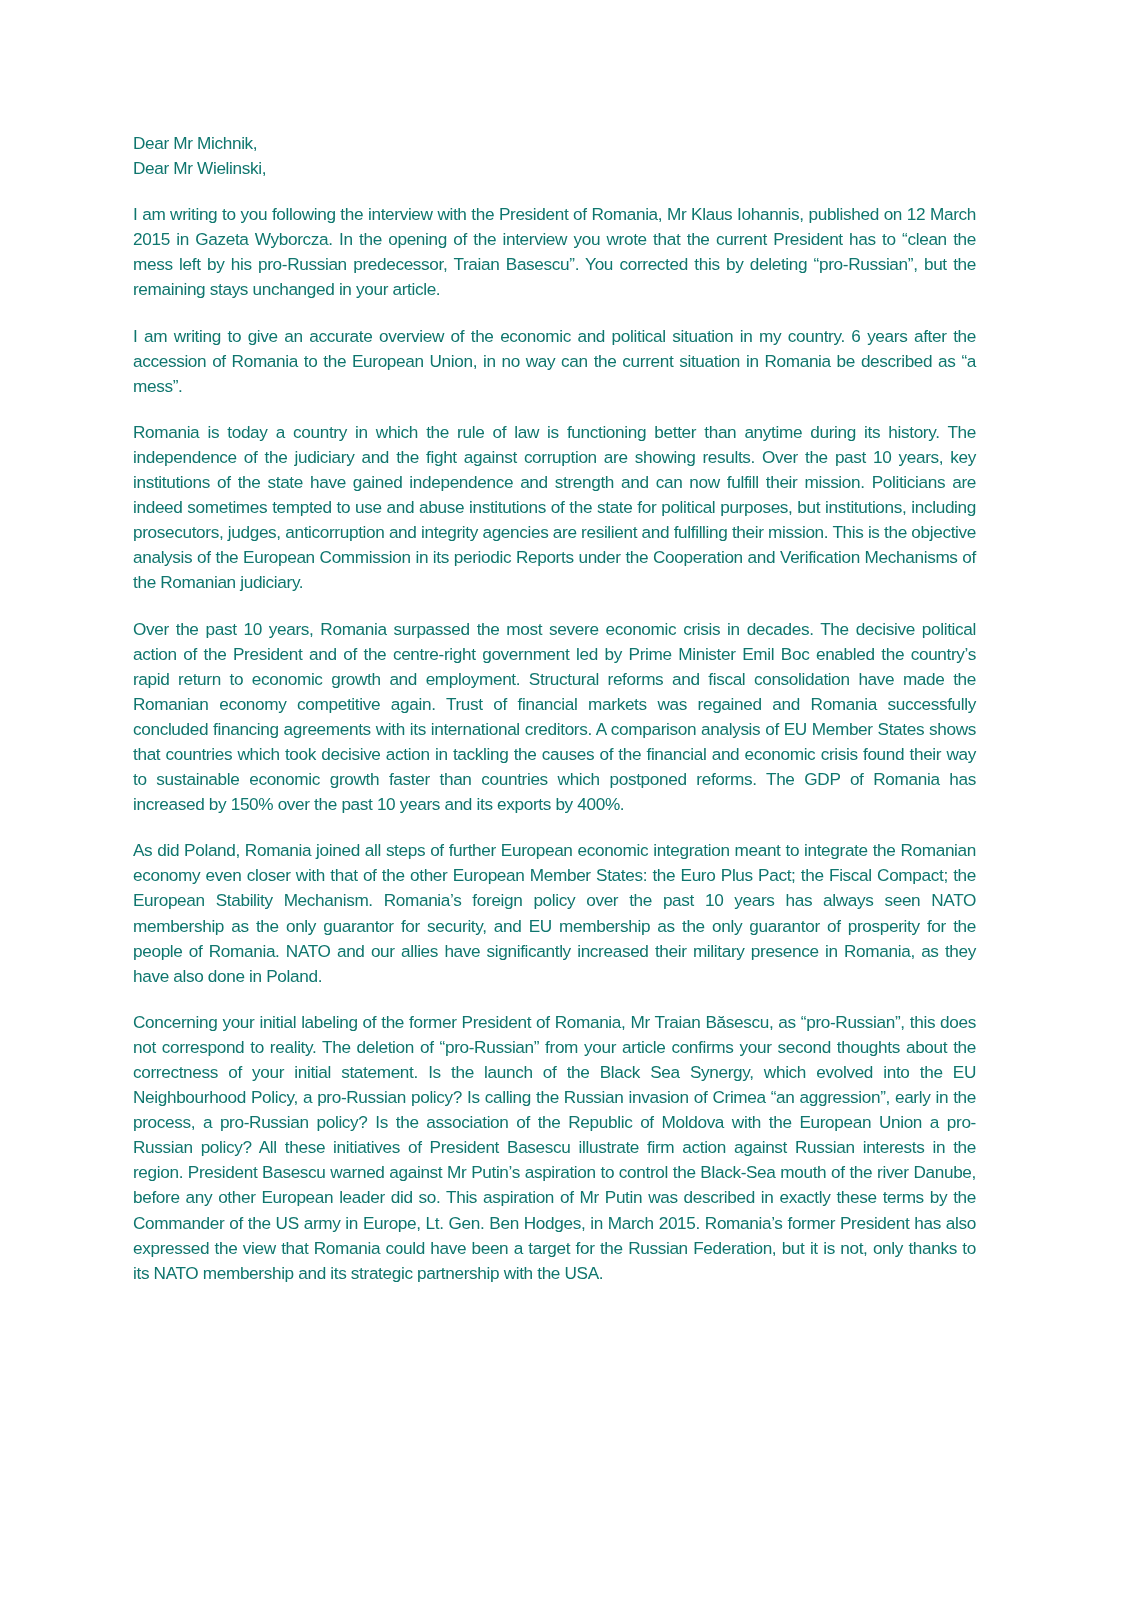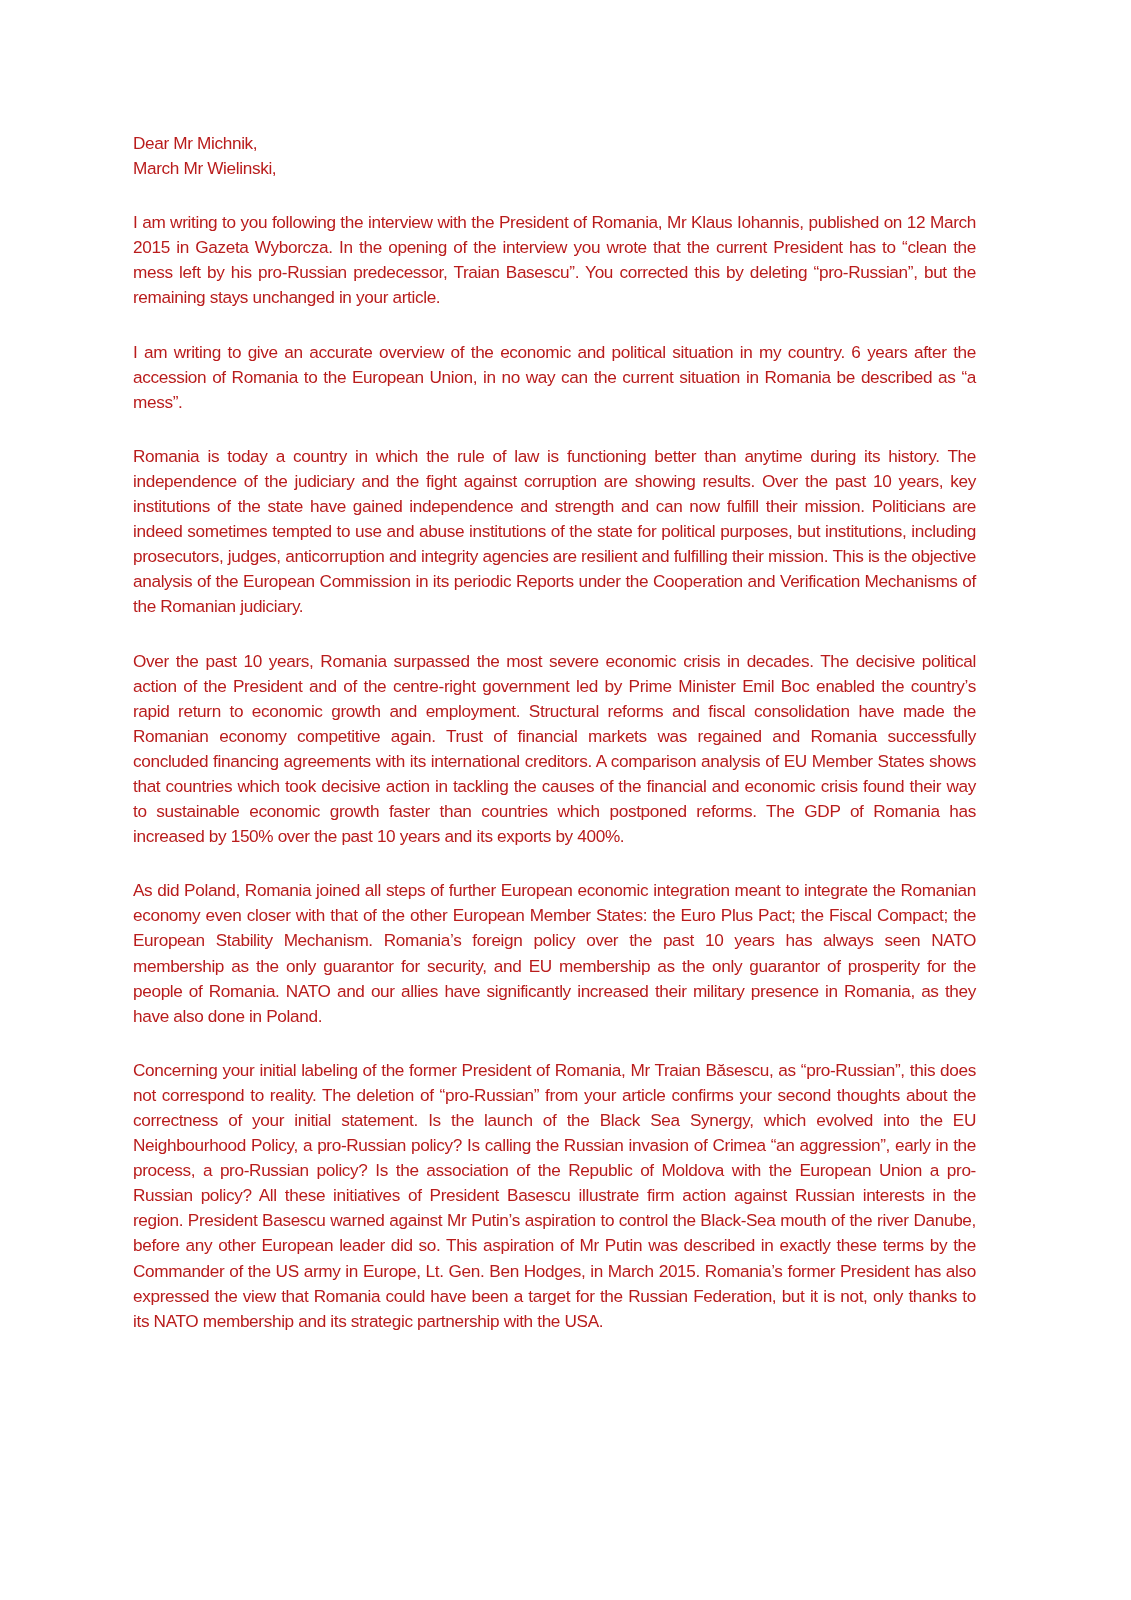--- a/index.html
+++ b/index.html
@@ -11,51 +11,51 @@
       width: 1131px;
       height: 1600px;
       position: relative;
       overflow: hidden;
     }
     .page {
       position: absolute;
       left: 133px;
       top: 131px;
       width: 843px;
-      color: #b91c1c;
+      color: #0f766e;
       font-family: "Liberation Sans", sans-serif;
       font-size: 17.2px;
       line-height: 25.1px;
       letter-spacing: -0.35px;
       word-spacing: 0px;
     }
     .salutation {
       margin: 0;
     }
     .salutation-line {
       display: block;
       text-align: left;
     }
     .para {
-      margin: 29px 0 0 0;
+      margin: 21px 0 0 0;
       text-align: justify;
       text-justify: inter-word;
       hyphens: none;
     }
     .para.last-line-left {
       text-align-last: left;
     }
   </style>
 </head>
 <body>
 
 <div class="page">
   <div class="salutation">
     <span class="salutation-line">Dear Mr Michnik,</span>
-    <span class="salutation-line">March Mr Wielinski,</span>
+    <span class="salutation-line">Dear Mr Wielinski,</span>
   </div>
 
   <p class="para last-line-left">I am writing to you following the interview with the President of Romania, Mr Klaus Iohannis, published on 12 March 2015 in Gazeta Wyborcza. In the opening of the interview you wrote that the current President has to “clean the mess left by his pro-Russian predecessor, Traian Basescu”. You corrected this by deleting “pro-Russian”, but the remaining stays unchanged in your article.</p>
   <p class="para last-line-left">I am writing to give an accurate overview of the economic and political situation in my country. 6 years after the accession of Romania to the European Union, in no way can the current situation in Romania be described as “a mess”.</p>
   <p class="para last-line-left">Romania is today a country in which the rule of law is functioning better than anytime during its history. The independence of the judiciary and the fight against corruption are showing results. Over the past 10 years, key institutions of the state have gained independence and strength and can now fulfill their mission. Politicians are indeed sometimes tempted to use and abuse institutions of the state for political purposes, but institutions, including prosecutors, judges, anticorruption and integrity agencies are resilient and fulfilling their mission. This is the objective analysis of the European Commission in its periodic Reports under the Cooperation and Verification Mechanisms of the Romanian judiciary.</p>
   <p class="para last-line-left">Over the past 10 years, Romania surpassed the most severe economic crisis in decades. The decisive political action of the President and of the centre-right government led by Prime Minister Emil Boc enabled the country’s rapid return to economic growth and employment. Structural reforms and fiscal consolidation have made the Romanian economy competitive again. Trust of financial markets was regained and Romania successfully concluded financing agreements with its international creditors. A comparison analysis of EU Member States shows that countries which took decisive action in tackling the causes of the financial and economic crisis found their way to sustainable economic growth faster than countries which postponed reforms. The GDP of Romania has increased by 150% over the past 10 years and its exports by 400%.</p>
   <p class="para last-line-left">As did Poland, Romania joined all steps of further European economic integration meant to integrate the Romanian economy even closer with that of the other European Member States: the Euro Plus Pact; the Fiscal Compact; the European Stability Mechanism. Romania’s foreign policy over the past 10 years has always seen NATO membership as the only guarantor for security, and EU membership as the only guarantor of prosperity for the people of Romania. NATO and our allies have significantly increased their military presence in Romania, as they have also done in Poland.</p>
   <p class="para last-line-left">Concerning your initial labeling of the former President of Romania, Mr Traian Băsescu, as “pro-Russian”, this does not correspond to reality. The deletion of “pro-Russian” from your article confirms your second thoughts about the correctness of your initial statement. Is the launch of the Black Sea Synergy, which evolved into the EU Neighbourhood Policy, a pro-Russian policy? Is calling the Russian invasion of Crimea “an aggression”, early in the process, a pro-Russian policy? Is the association of the Republic of Moldova with the European Union a pro-Russian policy? All these initiatives of President Basescu illustrate firm action against Russian interests in the region. President Basescu warned against Mr Putin’s aspiration to control the Black-Sea mouth of the river Danube, before any other European leader did so. This aspiration of Mr Putin was described in exactly these terms by the Commander of the US army in Europe, Lt. Gen. Ben Hodges, in March 2015. Romania’s former President has also expressed the view that Romania could have been a target for the Russian Federation, but it is not, only thanks to its NATO membership and its strategic partnership with the USA.</p>
 </div>
 

